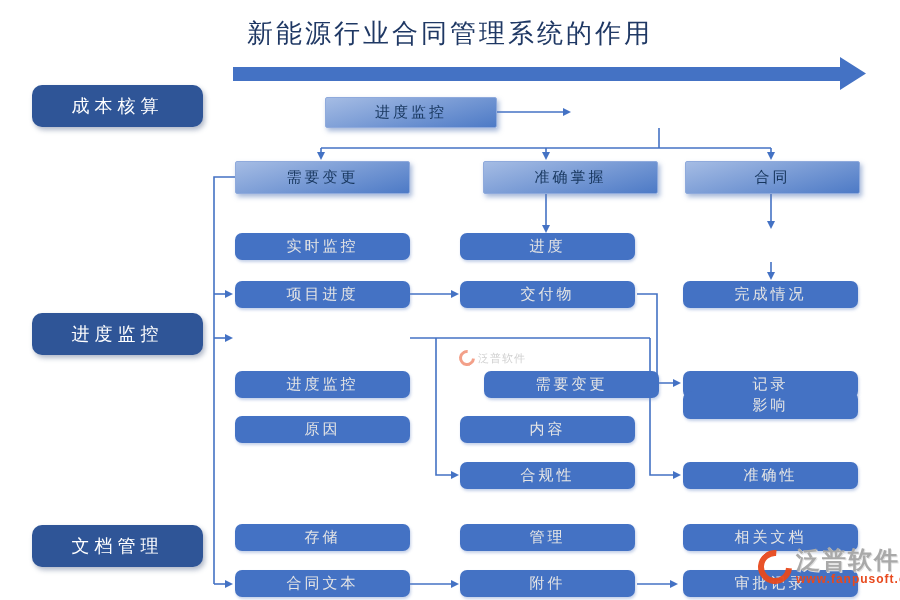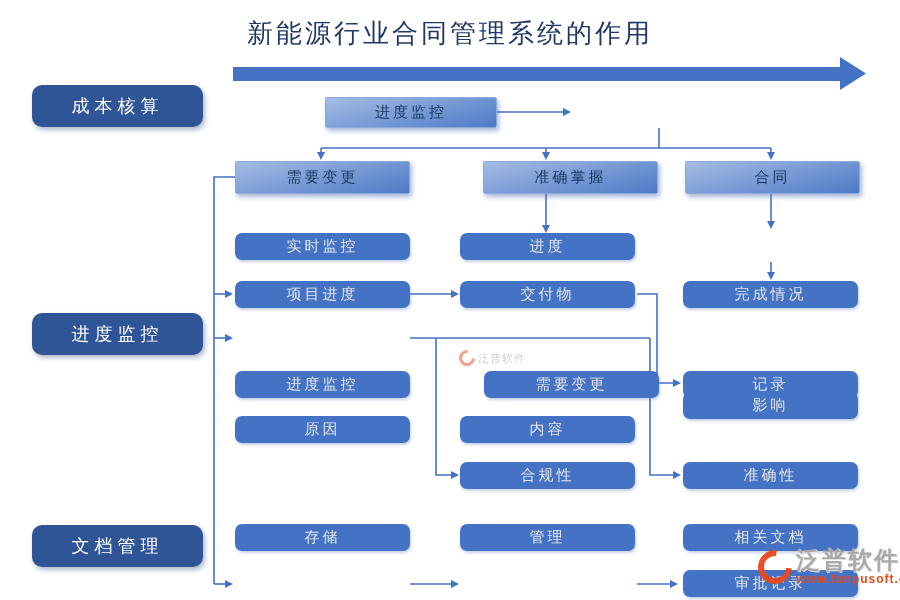--- a/index.html
+++ b/index.html
@@ -93,27 +93,29 @@
   <div class="node grad" style="left:325px;top:97px;width:170px;height:29px">进度监控</div>
   <div class="node grad" style="left:235px;top:161px">需要变更</div>
   <div class="node grad" style="left:483px;top:161px">准确掌握</div>
   <div class="node grad" style="left:685px;top:161px">合同</div>
 
   <div class="node solid" style="left:235px;top:233px">实时监控</div>
   <div class="node solid" style="left:235px;top:281px">项目进度</div>
   <div class="node solid" style="left:235px;top:371px">进度监控</div>
   <div class="node solid" style="left:235px;top:416px">原因</div>
   <div class="node solid" style="left:235px;top:524px">存储</div>
+  <div class="node solid" style="left:235px;top:570px">合同文本</div>
 
   <div class="node solid" style="left:460px;top:233px">进度</div>
   <div class="node solid" style="left:460px;top:281px">交付物</div>
   <div class="node solid" style="left:484px;top:371px">需要变更</div>
   <div class="node solid" style="left:460px;top:416px">内容</div>
   <div class="node solid" style="left:460px;top:462px">合规性</div>
   <div class="node solid" style="left:460px;top:524px">管理</div>
+  <div class="node solid" style="left:460px;top:570px">附件</div>
 
   <div class="node solid" style="left:683px;top:371px">记录</div>
   <div class="node solid" style="left:683px;top:281px">完成情况</div>
   <div class="node solid" style="left:683px;top:392px">影响</div>
   <div class="node solid" style="left:683px;top:462px">准确性</div>
   <div class="node solid" style="left:683px;top:524px">相关文档</div>
   <div class="node solid" style="left:683px;top:570px">审批记录</div>
 
   <div class="wm wm-center">
     <span class="wm-logo-sm"></span>

